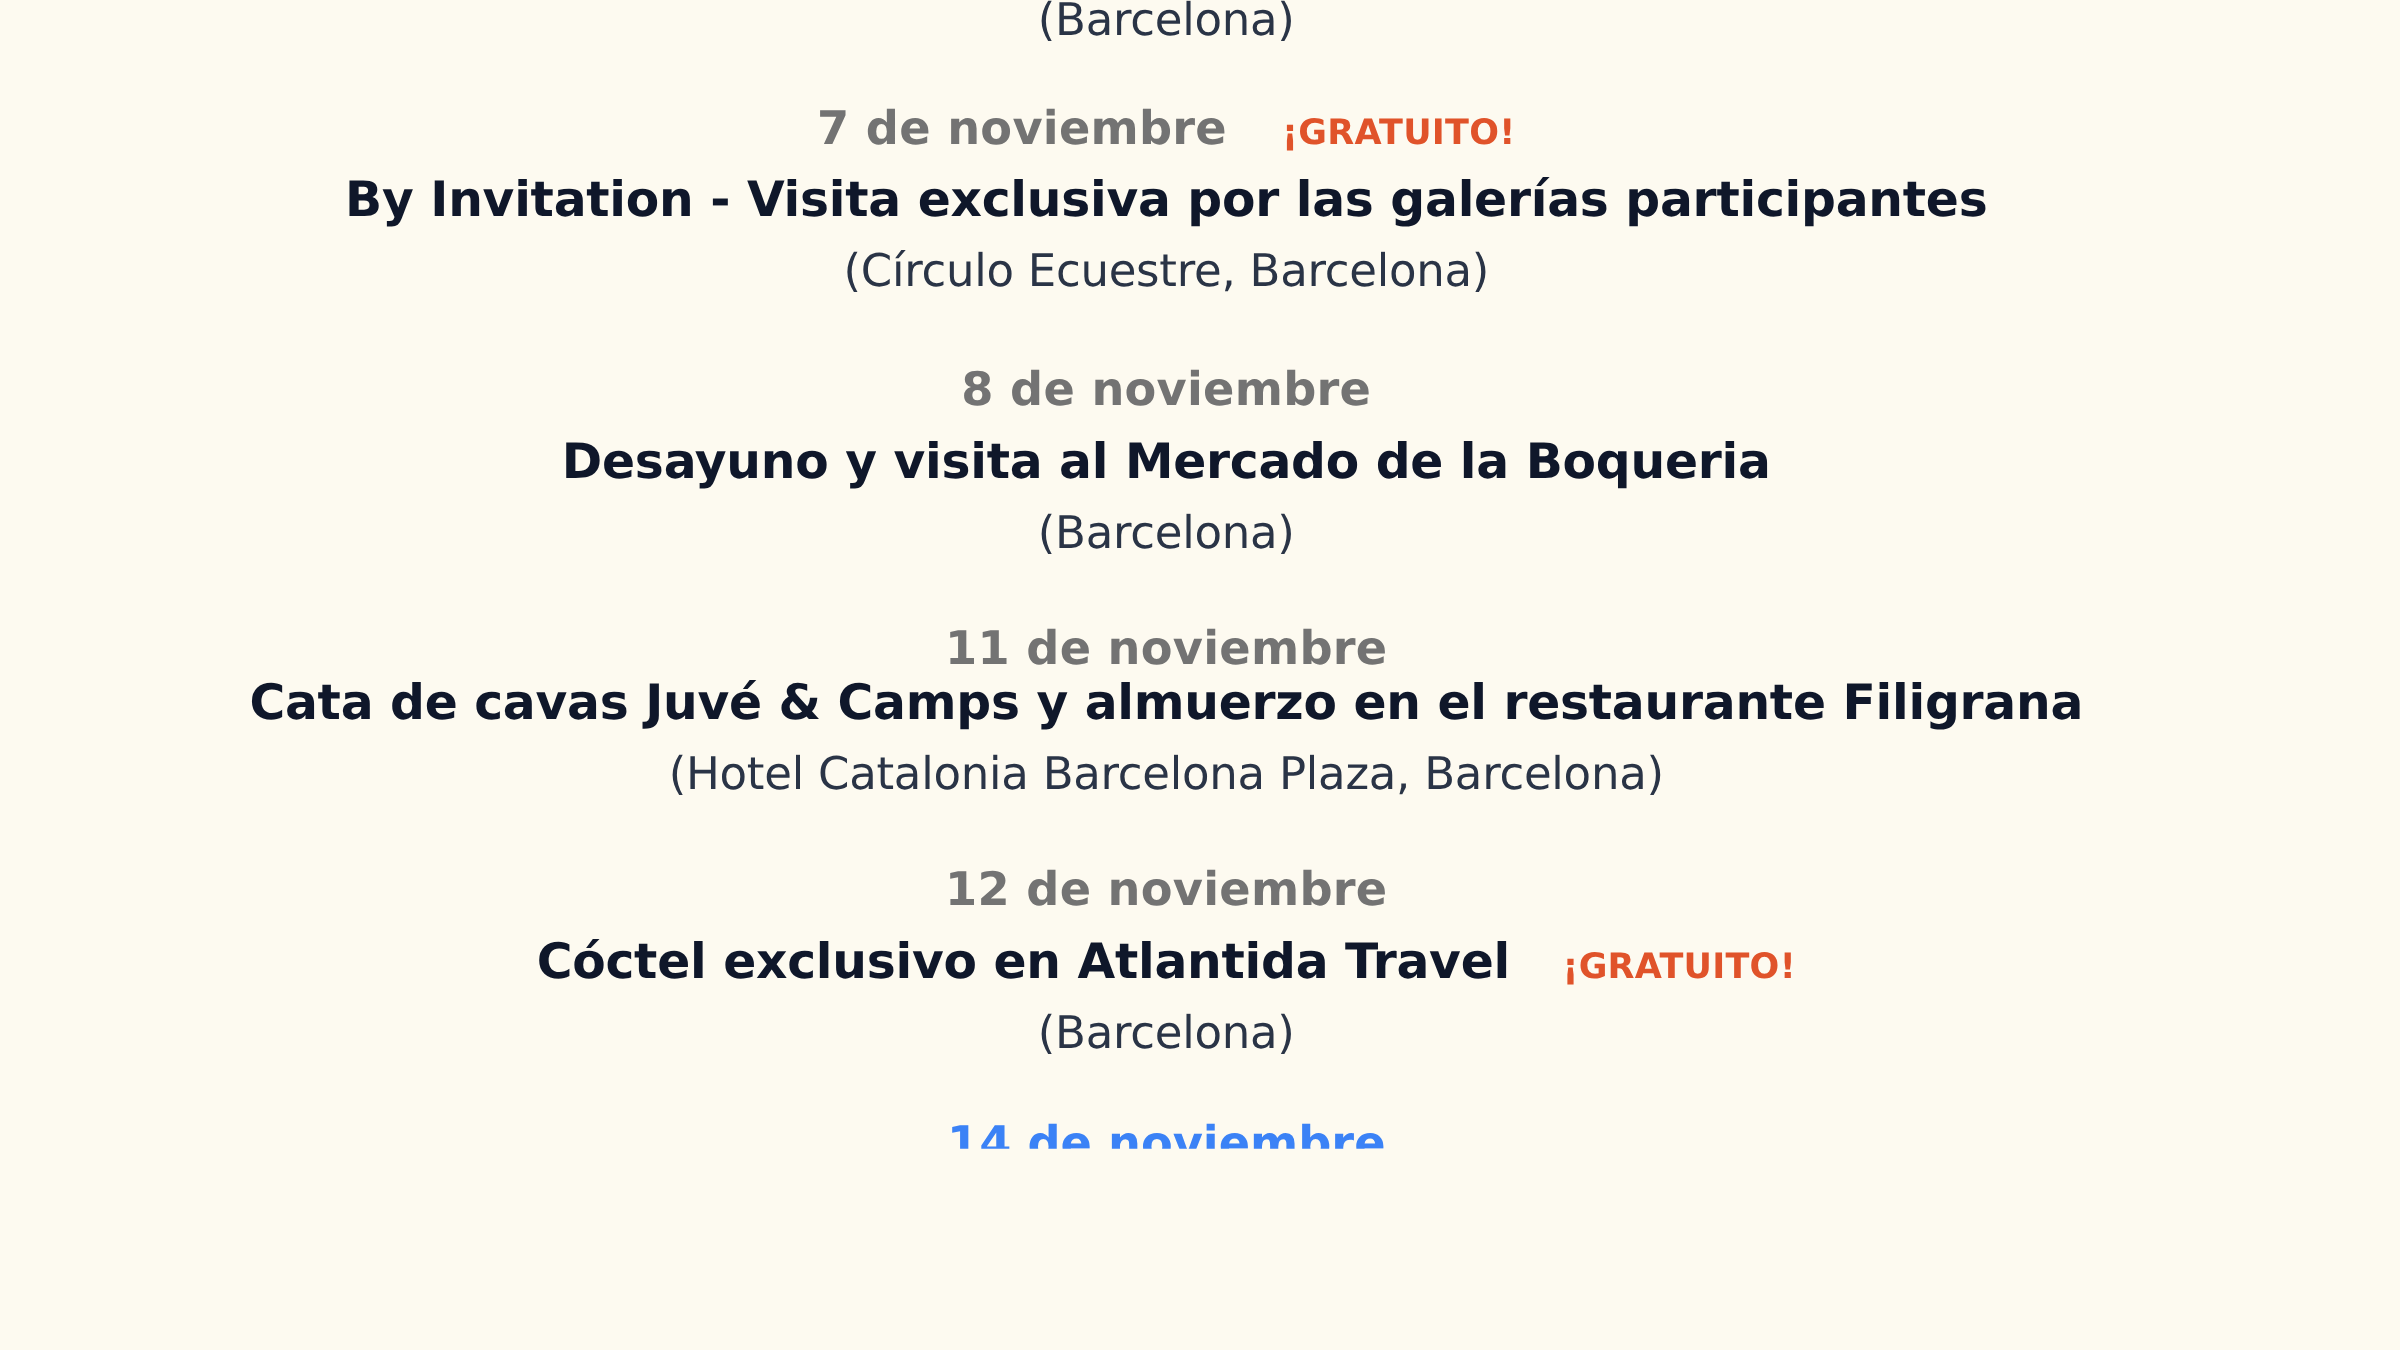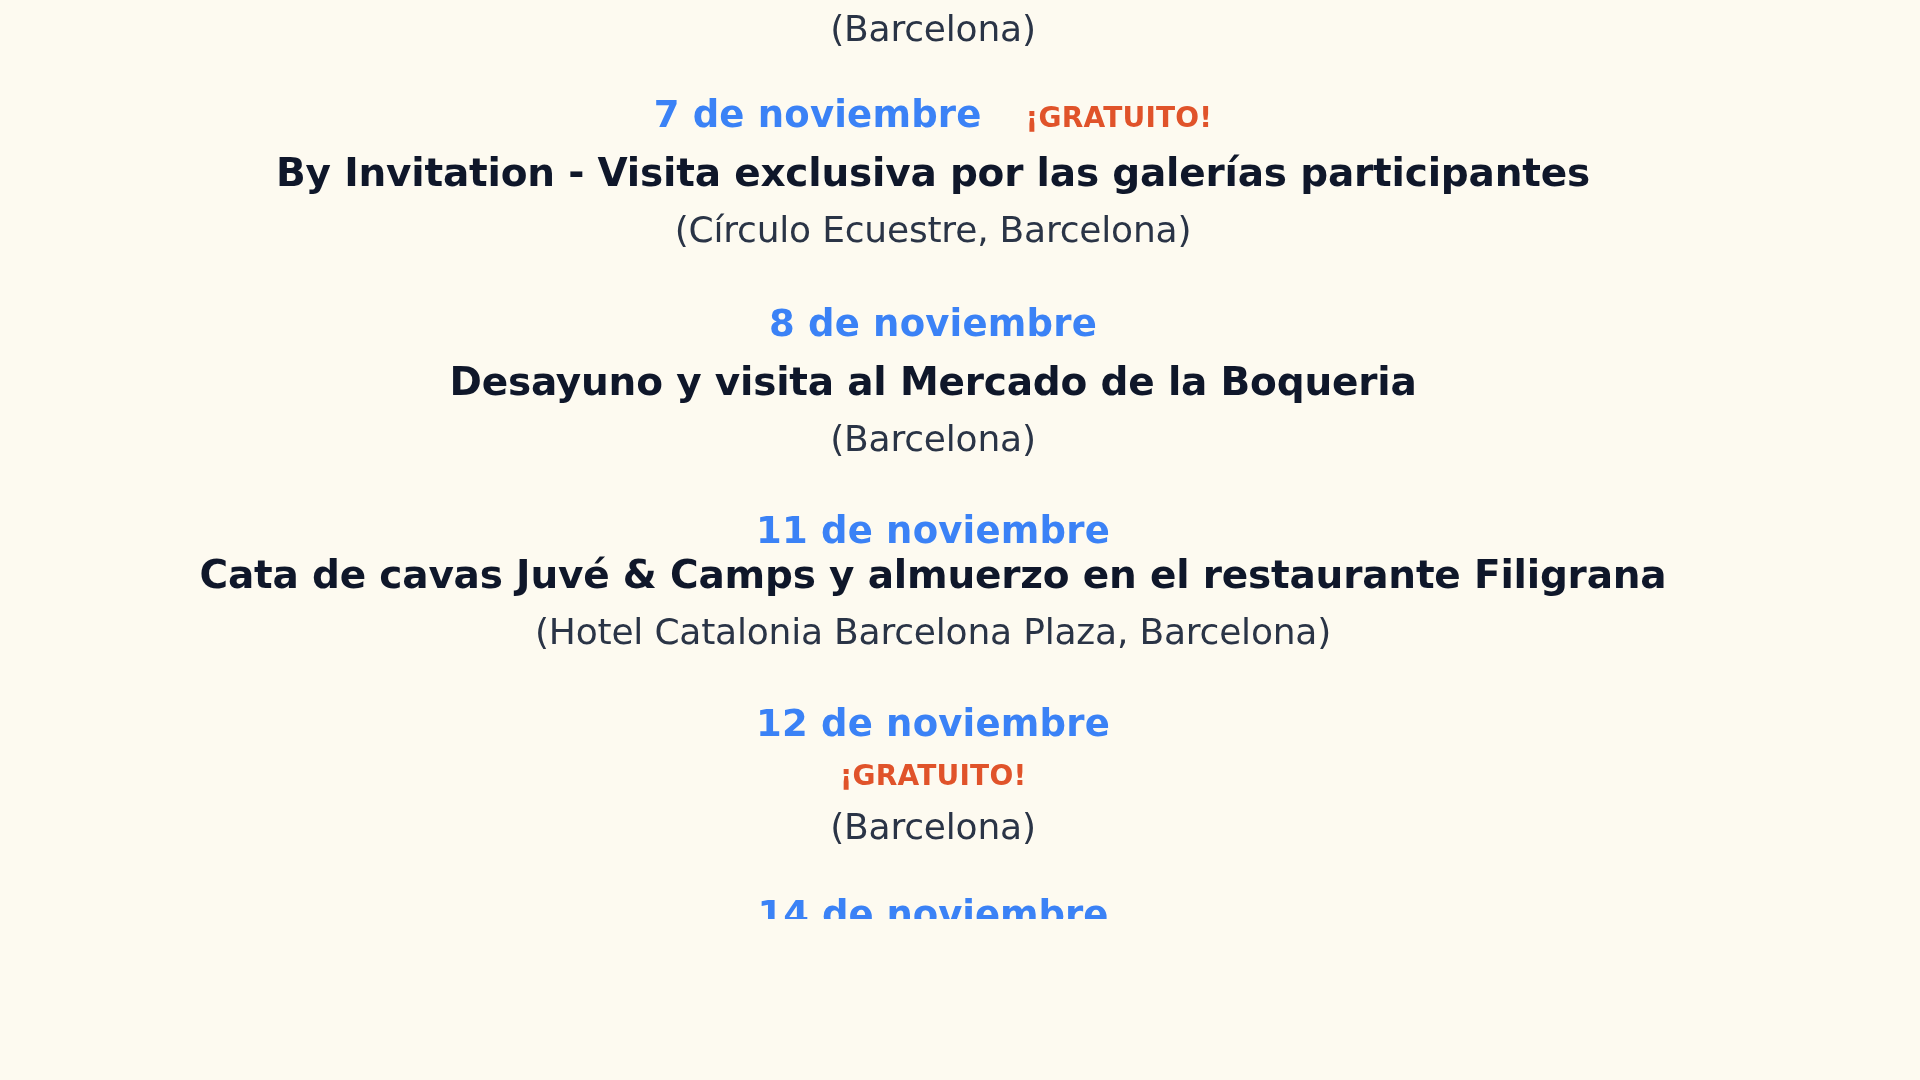--- a/index.html
+++ b/index.html
@@ -12,38 +12,38 @@
     background: #fdfaf0;
     font-family: "DejaVu Sans", sans-serif;
     overflow: hidden;
   }
   .page {
     position: relative;
     width: 1866px;
     height: 1080px;
     background: #fdfaf0;
     box-sizing: border-box;
-    padding: 16px 60px;
+    padding: 4px 60px;
     display: flex;
     flex-direction: column;
     align-items: center;
   }
   .entry {
     width: 100%;
     text-align: center;
   }
   .date-line {
     display: flex;
     justify-content: center;
     align-items: baseline;
     gap: 44px;
     white-space: nowrap;
   }
   .date {
-    color: #3b82f6;
+    color: #737373;
     font-weight: bold;
     font-size: 37px;
     letter-spacing: 0.2px;
   }
   .free-badge {
     color: #e0532a;
     font-weight: bold;
     font-size: 28px;
     letter-spacing: 0.2px;
   }
@@ -119,20 +119,21 @@
     </div>
     <div class="venue" style="margin-top:14px">(Hotel Catalonia Barcelona Plaza, Barcelona)</div>
   </div>
 
   <div class="entry" style="margin-top:50px">
     <div class="date-line">
       <span class="date">12 de noviembre</span>
 
     </div>
     <div class="title-line" style="margin-top:14px">
+      <span class="title">Cóctel exclusivo en Atlantida Travel</span>
       <span class="free-badge">¡GRATUITO!</span>
     </div>
     <div class="venue" style="margin-top:14px">(Barcelona)</div>
   </div>
 
   <div class="entry bottom-partial" style="margin-top:46px; height:26px">
     <div class="clipped-date">14 de noviembre</div>
   </div>
 
 </div>

